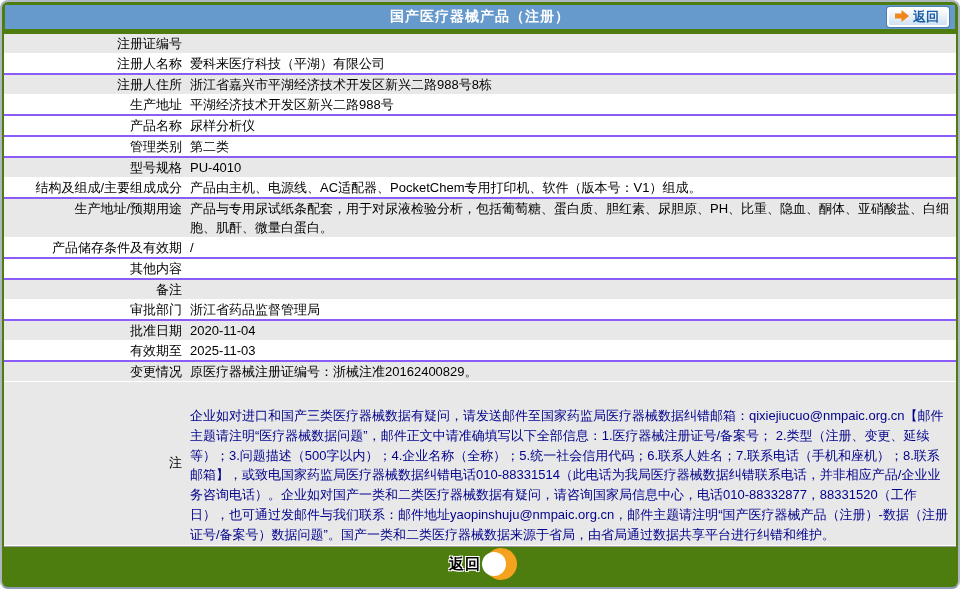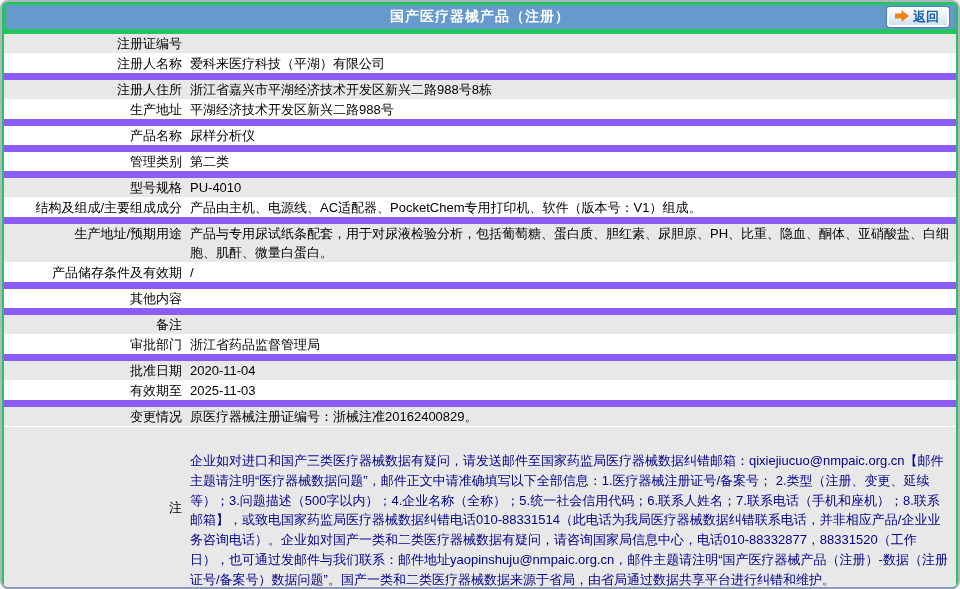--- a/index.html
+++ b/index.html
@@ -4,21 +4,21 @@
 <style>
   * { box-sizing: border-box; margin: 0; padding: 0; }
   html, body { width: 960px; height: 589px; background: #fff; overflow: hidden; }
   body { font-family: "Liberation Sans", "DejaVu Sans", sans-serif; font-size: 13px; color: #000; }
 
   .page {
     position: absolute; inset: 0;
     border: 2px solid #aeb6c0;
     border-bottom-color: #8d9db4;
     border-radius: 8px;
-    background: #22c55e;
+    background: #4d7c0f;
     overflow: hidden;
   }
 
   
   .header {
     position: relative;
     margin: 3px 3px 5px 3px;
     height: 24px;
     background: #6699CC;
     display: flex; align-items: center; justify-content: center;
@@ -34,21 +34,21 @@
     border: 2px solid #fff;
     border-radius: 3px;
     box-shadow: 0 0 0 1px #4a7fb5;
     cursor: pointer;
     text-decoration: none;
   }
   .back-btn .btn-label { color: #1c5fa8; font-weight: bold; font-size: 13px; }
 
   
   .table { margin: 0 2px; border-bottom: 1px solid #9c9c9c; }
-  .row { display: flex; line-height: 19px; border-bottom: 7px solid #8b5cf6; background: #fff; }
+  .row { display: flex; line-height: 19px; border-bottom: 2px solid #8b5cf6; background: #fff; }
   .row.shaded { background: #E8E8E8; border-bottom: 1px solid #fff; }
   .row .label {
     flex: none; width: 170px; padding-right: 8px;
     text-align: right; white-space: nowrap; margin-left: 16px;
   }
   .row .value { flex: 1; padding-right: 6px; word-break: break-all; }
   .row.note { line-height: 19.8px; }
   .row.note .label { display: flex; align-items: center; justify-content: flex-end; }
   .row.note .value { color: #00008B; margin-top: 24px; }
 

